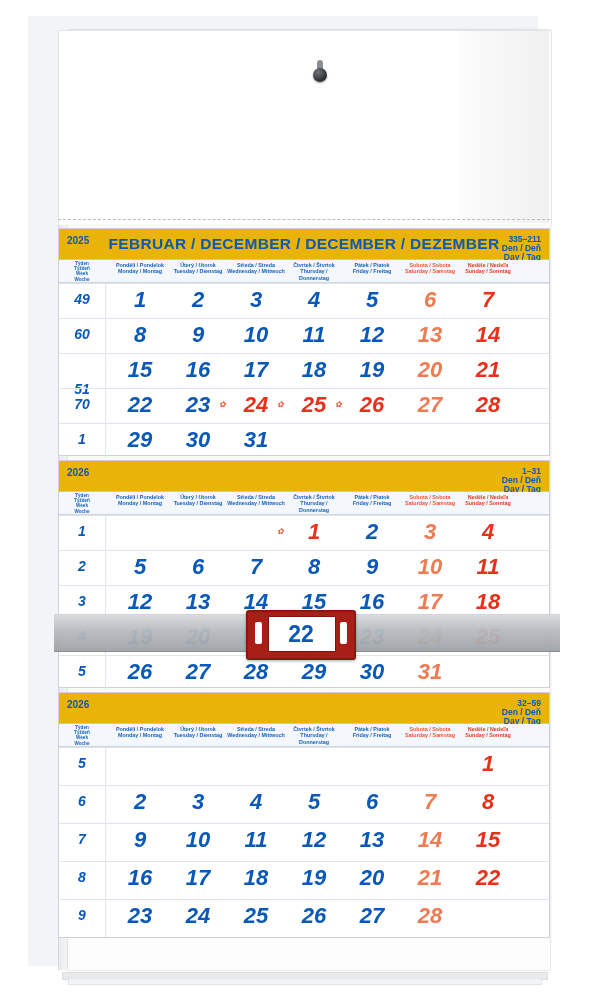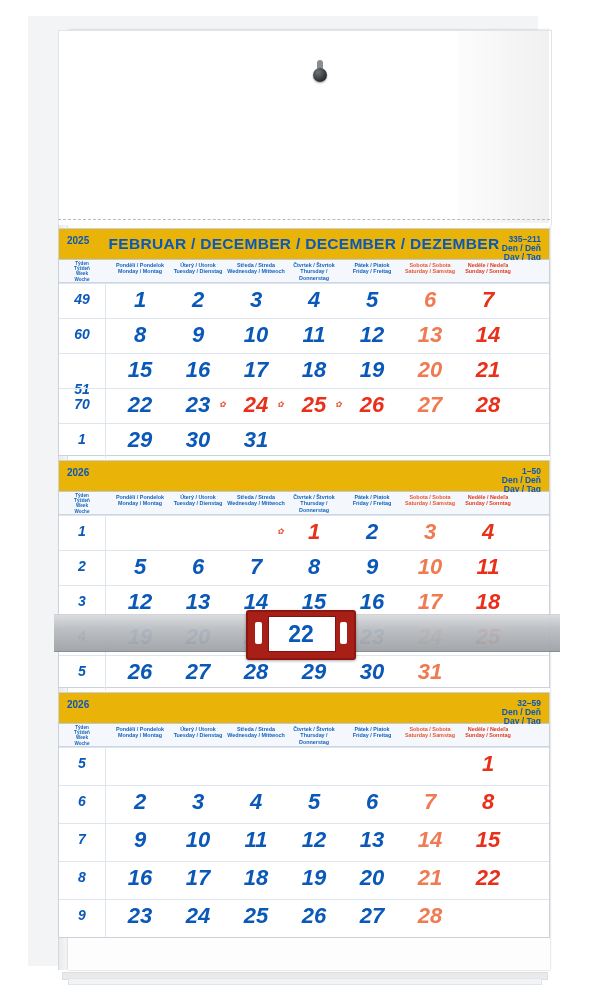--- a/index.html
+++ b/index.html
@@ -241,21 +241,21 @@
           <div class="wknum" style="left: 1px; top: 148px;">1</div>
           <div class="dnum" style="left: 52px; top: 144px;">29</div>
           <div class="dnum" style="left: 110px; top: 144px;">30</div>
           <div class="dnum" style="left: 168px; top: 144px;">31</div>
         </div>
       </div>
     <div class="month" id="m1">
         <div class="mtitle">
           <span class="year">2026</span>
           <span class="range">
-            <div>1–50</div>
+            <div>1–31</div>
             <div>Den / Deň</div>
             <div>Day / Tag</div>
             <div>Neděle / Neděla</div>
             <div>Sunday / Sonntag</div>
           </span>
         </div>
         <div class="dayhead">
           <div class="wk">
             <div>Týden</div>
             <div>Týždeň</div>

